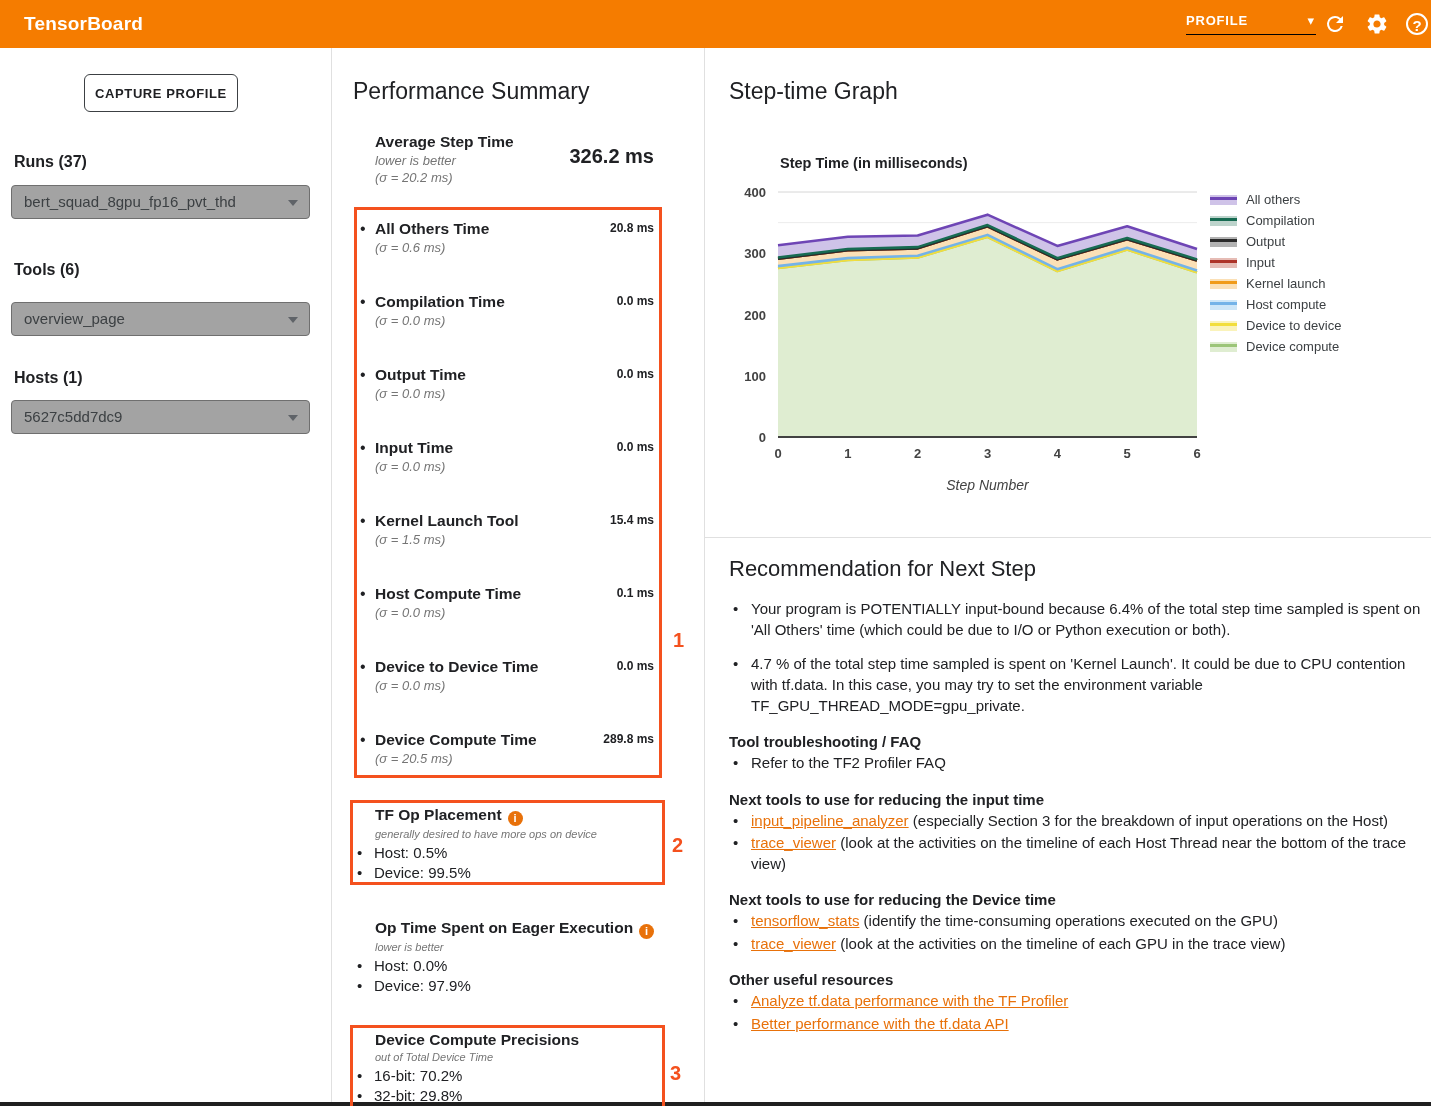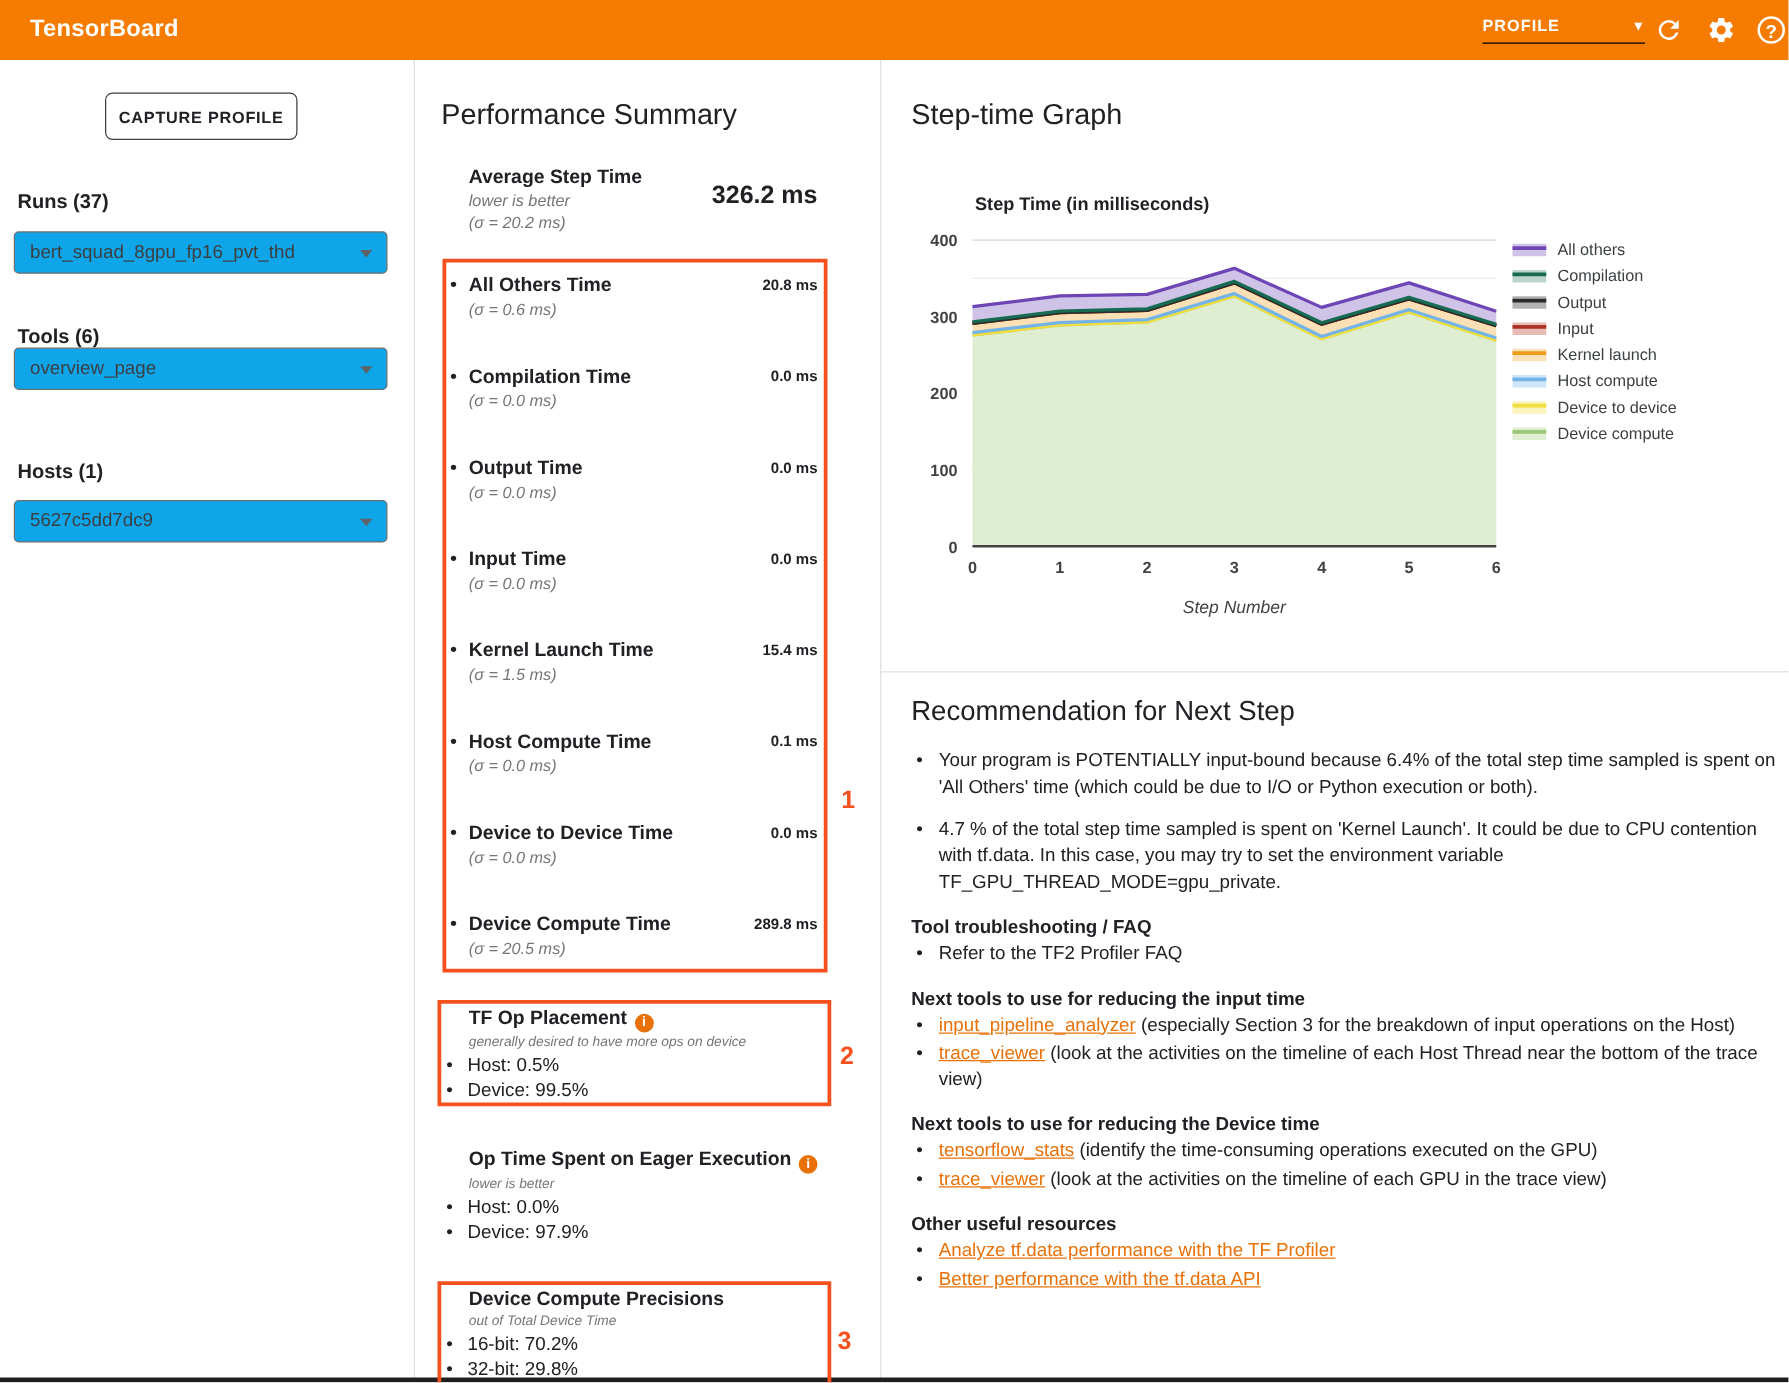--- a/index.html
+++ b/index.html
@@ -27,21 +27,21 @@
   .help-circle{display:block;width:22px;height:22px;margin:1px auto;border:2px solid #fff;border-radius:50%;color:#fff;font-size:15px;font-weight:700;line-height:21px;text-align:center;}
 
   
   .vdiv{position:absolute;top:48px;bottom:0;width:1px;background:var(--divider);}
   .hdiv-right{position:absolute;left:705px;width:726px;height:1px;background:var(--divider);}
   .bottom-line{position:absolute;left:0;top:1102px;width:1431px;height:4px;background:#1f1f1f;z-index:1;}
 
   
   .capture-btn{position:absolute;left:84px;top:74px;width:154px;height:38px;background:#fff;border:1.5px solid #3c4043;border-radius:6px;font-family:"Liberation Sans",sans-serif;font-size:13px;font-weight:700;letter-spacing:.6px;color:#202124;cursor:pointer;}
   .side-label{position:absolute;left:14px;font-size:16px;font-weight:700;color:#202124;}
-  .dropdown{position:absolute;left:11px;width:299px;height:34px;border:1px solid #6f6f6f;border-radius:4px;background:#0ea5e9;cursor:pointer;}
+  .dropdown{position:absolute;left:11px;width:299px;height:34px;border:1px solid #6f6f6f;border-radius:4px;background:#a3a3a3;cursor:pointer;}
   .dropdown .dd-val{position:absolute;left:12px;top:0;line-height:32px;font-size:15px;color:#3c4043;white-space:nowrap;}
   .dropdown .dd-caret{position:absolute;right:11px;top:14px;width:0;height:0;border-left:5px solid transparent;border-right:5px solid transparent;border-top:6px solid #5f6368;}
 
   
   .section-title{position:absolute;font-size:23px;font-weight:400;color:#202124;}
   .avg-block{position:absolute;left:352px;top:133px;width:312px;}
   .m-name{font-size:15.5px;font-weight:700;color:#202124;}
   .m-sub{font-size:13px;font-style:italic;color:var(--muted);margin-top:2px;}
   .avg-block .m-name,.avg-block .m-sub{margin-left:23px;}
   .avg-value{position:absolute;right:10px;top:12px;font-size:20px;font-weight:700;color:#202124;}
@@ -115,21 +115,21 @@
   <div class="bottom-line"></div>
 
   <aside>
     <button class="capture-btn">CAPTURE PROFILE</button>
     <div class="side-label" style="top:153px">Runs (37)</div>
     <div class="dropdown" style="top:185px">
       <span class="dd-val">bert_squad_8gpu_fp16_pvt_thd</span>
       <span class="dd-caret"></span>
     </div>
     <div class="side-label" style="top:261px">Tools (6)</div>
-    <div class="dropdown" style="top:278px">
+    <div class="dropdown" style="top:302px">
       <span class="dd-val">overview_page</span>
       <span class="dd-caret"></span>
     </div>
     <div class="side-label" style="top:369px">Hosts (1)</div>
     <div class="dropdown" style="top:400px">
       <span class="dd-val">5627c5dd7dc9</span>
       <span class="dd-caret"></span>
     </div>
   </aside>
 
@@ -172,21 +172,21 @@
           <span class="bullet">•</span>
           <div class="mtext">
             <div class="m-name">Input Time</div>
             <div class="m-sub">(σ = 0.0 ms)</div>
           </div>
           <div class="mvalue">0.0 ms</div>
         </div>
         <div class="metric-row">
           <span class="bullet">•</span>
           <div class="mtext">
-            <div class="m-name">Kernel Launch Time</div>
+            <div class="m-name">Kernel Launch Tool</div>
             <div class="m-sub">(σ = 1.5 ms)</div>
           </div>
           <div class="mvalue">15.4 ms</div>
         </div>
         <div class="metric-row">
           <span class="bullet">•</span>
           <div class="mtext">
             <div class="m-name">Host Compute Time</div>
             <div class="m-sub">(σ = 0.0 ms)</div>
           </div>

